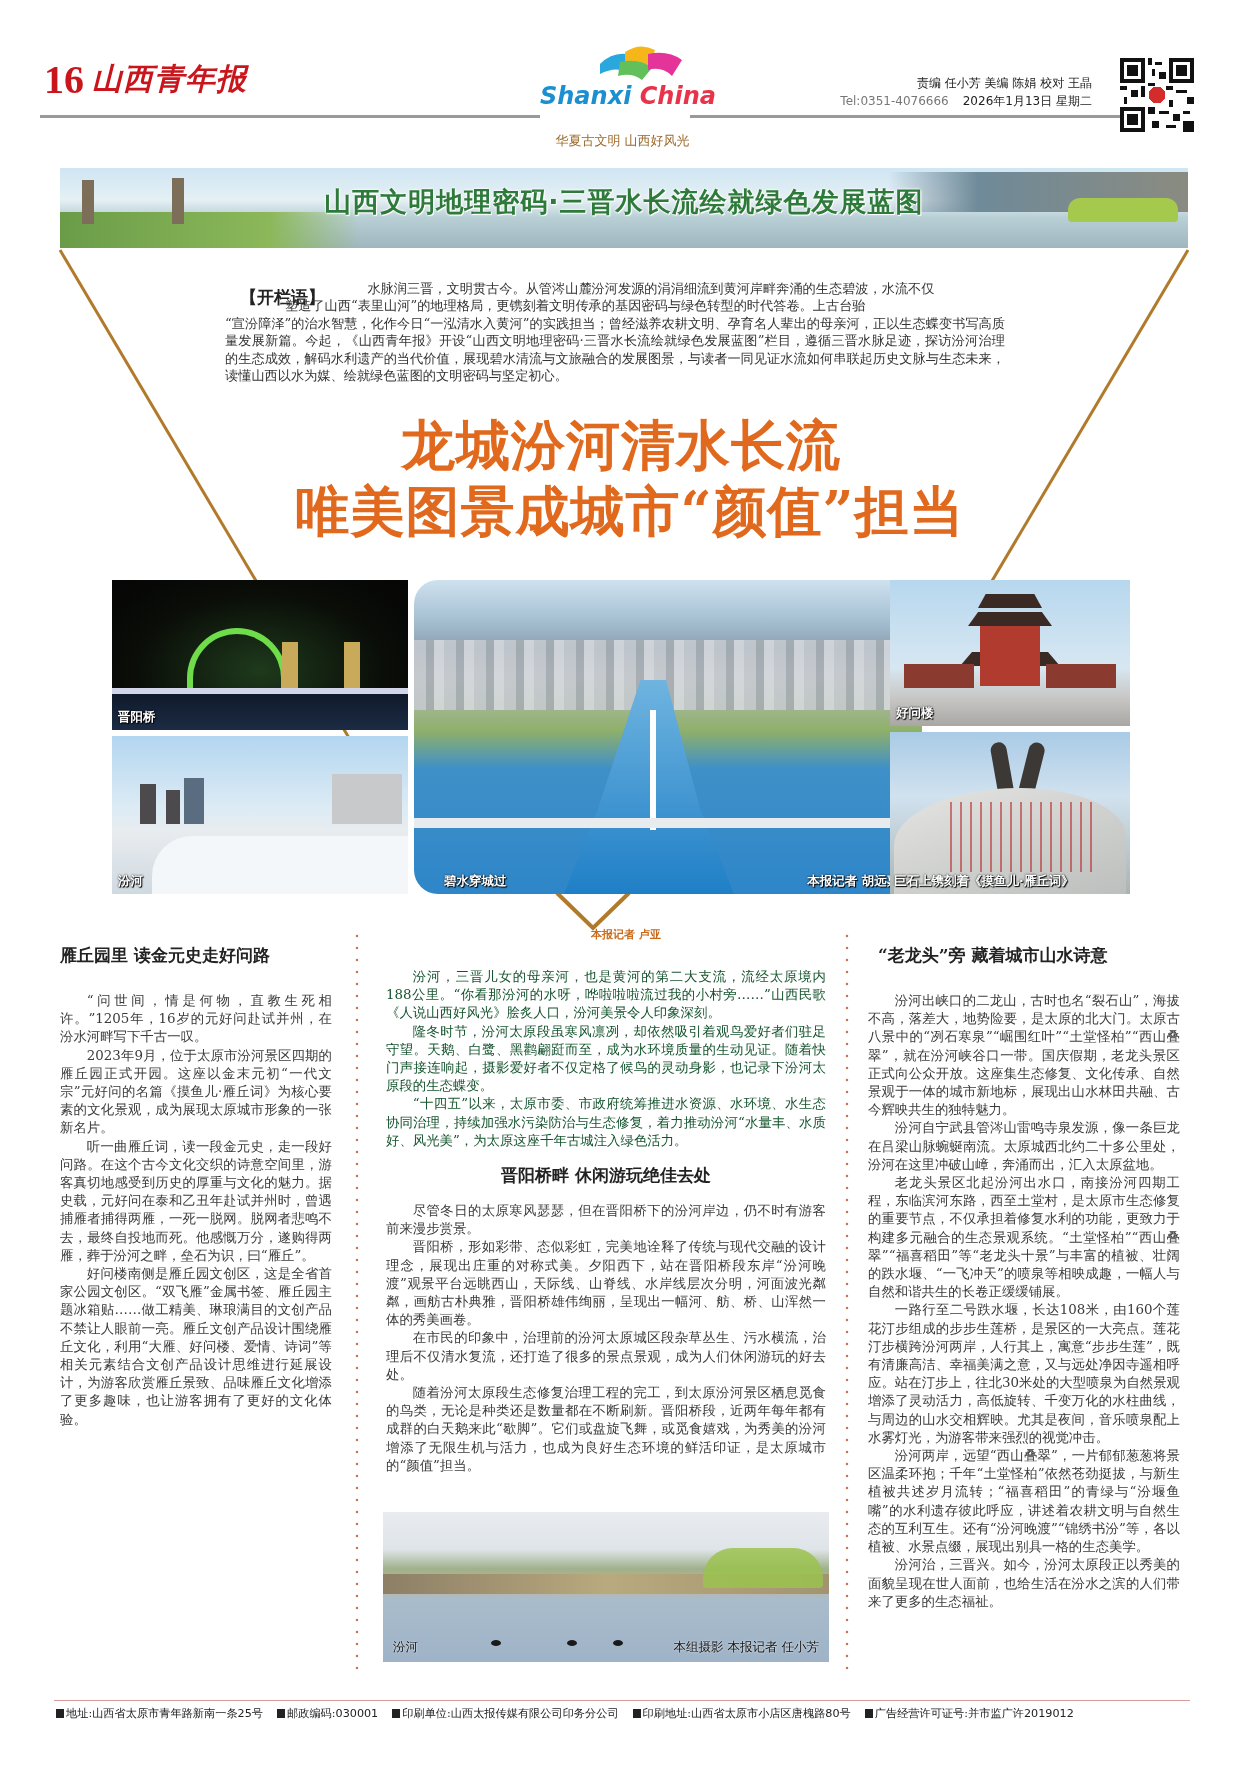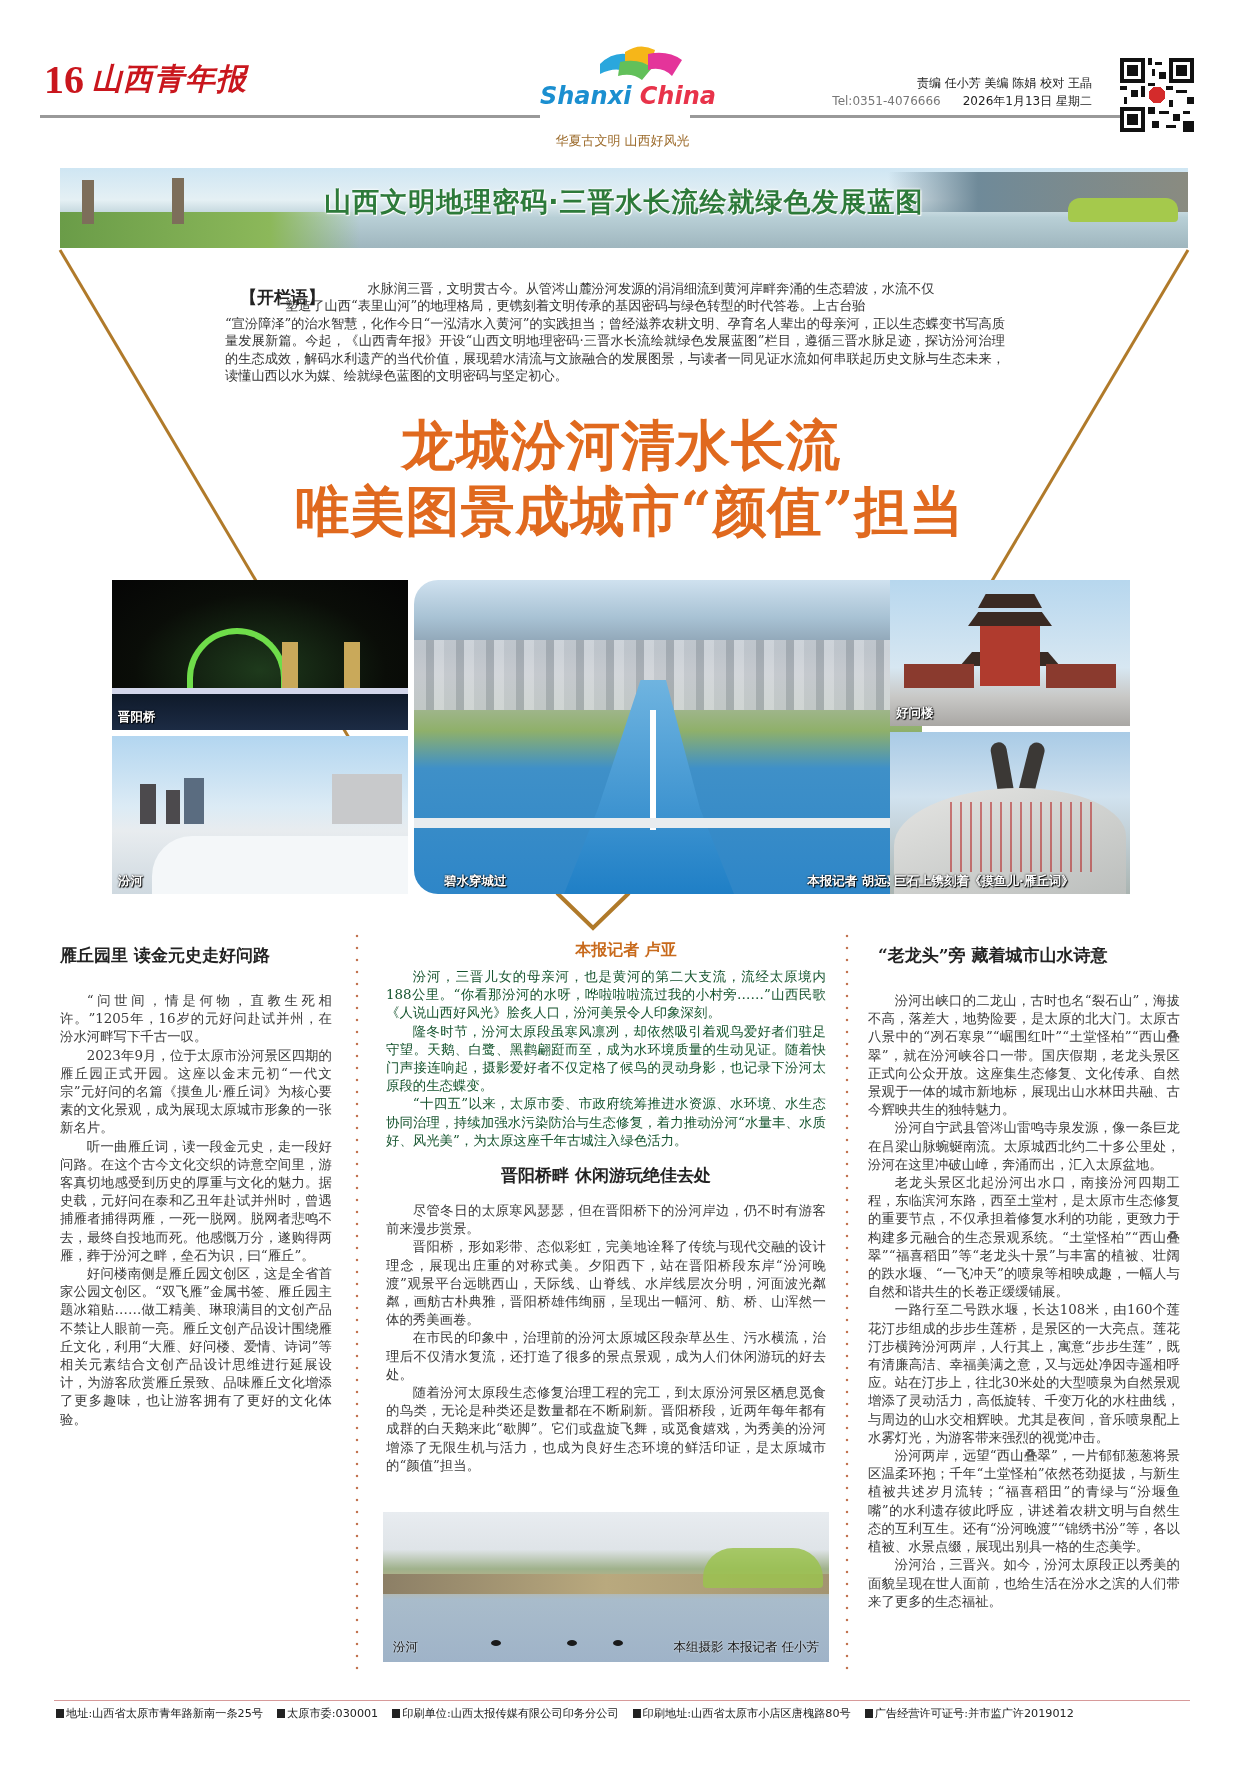--- a/index.html
+++ b/index.html
@@ -14,21 +14,21 @@
   .mast-rule.left { left: 40px; width: 500px; }
   .mast-rule.right { left: 690px; width: 430px; }
   .logo { position: absolute; left: 540px; top: 44px; width: 160px; height: 100px; }
   .logo-ribbons { position: absolute; left: 40px; top: 0; width: 110px; height: 40px; }
   .logo-text { position: absolute; left: 0; top: 40px; width: 170px; font-family: "DejaVu Sans", sans-serif; font-style: italic; font-weight: bold; font-size: 24px; line-height: 1; white-space: nowrap; }
   .logo-text .s1 { color: #1b8fd0; }
   .logo-text .s2 { color: #e8334a; }
   .logo-slogan { position: absolute; left: 0; top: 88px; width: 165px; text-align: center; font-family: "DejaVu Sans", sans-serif; font-size: 13px; color: #9c6b2b; white-space: nowrap; }
   .editors { position: absolute; right: 150px; top: 75px; font-family: "DejaVu Sans", sans-serif; font-size: 12px; color: #222; text-align: right; white-space: nowrap; }
   .dateline { position: absolute; right: 150px; top: 93px; font-family: "DejaVu Sans", sans-serif; font-size: 12px; color: #222; text-align: right; white-space: nowrap; }
-  .dateline .tel { color: #777; margin-right: 22px; }
+  .dateline .tel { color: #777; margin-right: 14px; }
   .qr { position: absolute; left: 1120px; top: 58px; width: 74px; height: 74px; background: #fff; }
 
   
   .banner { position: absolute; left: 60px; top: 168px; width: 1128px; height: 80px; overflow: hidden;
     background: linear-gradient(180deg, #cfe6f3 0%, #e5f0f4 40%, #b8cfd6 62%, #9fb6be 100%); }
   .banner .land { position: absolute; left: 0; bottom: 0; width: 300px; height: 36px; background: linear-gradient(90deg, #6a9c48, #8cb85a 70%, rgba(140,184,90,0)); }
   .banner .hill { position: absolute; right: 0; top: 4px; width: 300px; height: 40px; background: linear-gradient(90deg, rgba(90,120,140,0), #6f8a99 30%, #8a8b80 100%); }
   .banner .trees { position: absolute; right: 10px; top: 30px; width: 110px; height: 24px; background: #a5c94c; border-radius: 12px 12px 4px 4px; }
   .pagoda { position: absolute; bottom: 24px; width: 12px; background: #7d6e5a; }
   .banner-title { position: absolute; left: 0; top: 16px; width: 100%; text-align: center; font-family: "DejaVu Sans", sans-serif; font-weight: bold; font-size: 27px; color: #2d7a3a; text-shadow: 0 0 3px #fff, 0 0 2px #fff, 1px 1px 0 #fff; letter-spacing: 1px; }
@@ -77,21 +77,21 @@
 
   
   .col { position: absolute; text-align: justify; font-size: 13.4px; line-height: 18.2px; color: #3a3a3a; }
   .col p { text-indent: 2em; }
   .col-left { left: 60px; top: 992px; width: 272px; }
   .col-mid { left: 386px; top: 968px; width: 440px; }
   .col-mid .orange p { color: #14532d; }
   .col-mid .gray { margin-top: 0; }
   .col-right { left: 868px; top: 992px; width: 312px; }
   .sub-head { position: absolute; font-family: "DejaVu Serif", serif; font-weight: bold; font-size: 17px; color: #222; white-space: nowrap; }
-  .byline { position: absolute; left: 0; width: 1242px; top: 927px; text-align: center; font-family: "DejaVu Sans", sans-serif; font-size: 16px; font-weight: bold; color: #c86a1c; padding-left: 10px; margin-top: 13px; }
+  .byline { position: absolute; left: 0; width: 1242px; top: 927px; text-align: center; font-family: "DejaVu Sans", sans-serif; font-size: 11px; font-weight: bold; color: #c86a1c; padding-left: 10px; }
   .dots { position: absolute; width: 4px; top: 930px; height: 740px; background: radial-gradient(circle, #c27350 1.4px, transparent 1.6px) 0 0 / 4px 12px repeat-y; }
   .mid-photo { position: absolute; left: 383px; top: 1512px; width: 446px; height: 150px; overflow: hidden;
     background: linear-gradient(180deg, #e8ecf0 0%, #dfe4e8 25%, #9fb18b 38%, #c2b38b 48%, #a9bccb 58%, #9fb3c8 100%); }
   .mid-photo .bank { position: absolute; left: 0; top: 62px; width: 100%; height: 20px; background: linear-gradient(90deg, #8c7f66, #b9a97e 50%, #a39471); }
   .mid-photo .trees { position: absolute; right: 6px; top: 36px; width: 120px; height: 40px; background: #9bc24f; border-radius: 30px 30px 4px 4px; opacity: .85; }
   .mid-photo .duck { position: absolute; top: 128px; width: 10px; height: 6px; background: #1a1a1a; border-radius: 50%; }
   .mid-photo .cap { position: absolute; bottom: 6px; font-family: "DejaVu Sans", sans-serif; font-size: 12.5px; color: #111; text-shadow: 0 0 2px #fff; white-space: nowrap; }
 
   
   .footer-rule { position: absolute; left: 54px; top: 1700px; width: 1136px; height: 1px; background: #d79a9a; }
@@ -275,17 +275,17 @@
   <p>汾河自宁武县管涔山雷鸣寺泉发源，像一条巨龙在吕梁山脉蜿蜒南流。太原城西北约二十多公里处，汾河在这里冲破山嶂，奔涌而出，汇入太原盆地。</p>
   <p>老龙头景区北起汾河出水口，南接汾河四期工程，东临滨河东路，西至土堂村，是太原市生态修复的重要节点，不仅承担着修复水利的功能，更致力于构建多元融合的生态景观系统。“土堂怪柏”“西山叠翠”“福喜稻田”等“老龙头十景”与丰富的植被、壮阔的跌水堰、“一飞冲天”的喷泉等相映成趣，一幅人与自然和谐共生的长卷正缓缓铺展。</p>
   <p>一路行至二号跌水堰，长达108米，由160个莲花汀步组成的步步生莲桥，是景区的一大亮点。莲花汀步横跨汾河两岸，人行其上，寓意“步步生莲”，既有清廉高洁、幸福美满之意，又与远处净因寺遥相呼应。站在汀步上，往北30米处的大型喷泉为自然景观增添了灵动活力，高低旋转、千变万化的水柱曲线，与周边的山水交相辉映。尤其是夜间，音乐喷泉配上水雾灯光，为游客带来强烈的视觉冲击。</p>
   <p>汾河两岸，远望“西山叠翠”，一片郁郁葱葱将景区温柔环抱；千年“土堂怪柏”依然苍劲挺拔，与新生植被共述岁月流转；“福喜稻田”的青绿与“汾堰鱼嘴”的水利遗存彼此呼应，讲述着农耕文明与自然生态的互利互生。还有“汾河晚渡”“锦绣书汾”等，各以植被、水景点缀，展现出别具一格的生态美学。</p>
   <p>汾河治，三晋兴。如今，汾河太原段正以秀美的面貌呈现在世人面前，也给生活在汾水之滨的人们带来了更多的生态福祉。</p>
 </div>
 
 <div class="footer-rule"></div>
 <div class="footer">
   <span><i class="sq"></i><span>地址:山西省太原市青年路新南一条25号</span></span>
-  <span><i class="sq"></i><span>太原市委:030001</span></span>
+  <span><i class="sq"></i><span>邮政编码:030001</span></span>
   <span><i class="sq"></i><span>印刷单位:山西太报传媒有限公司印务分公司</span></span>
   <span><i class="sq"></i><span>印刷地址:山西省太原市小店区唐槐路80号</span></span>
   <span><i class="sq"></i><span>广告经营许可证号:并市监广许2019012</span></span>
 </div>
 
 </body></html>

